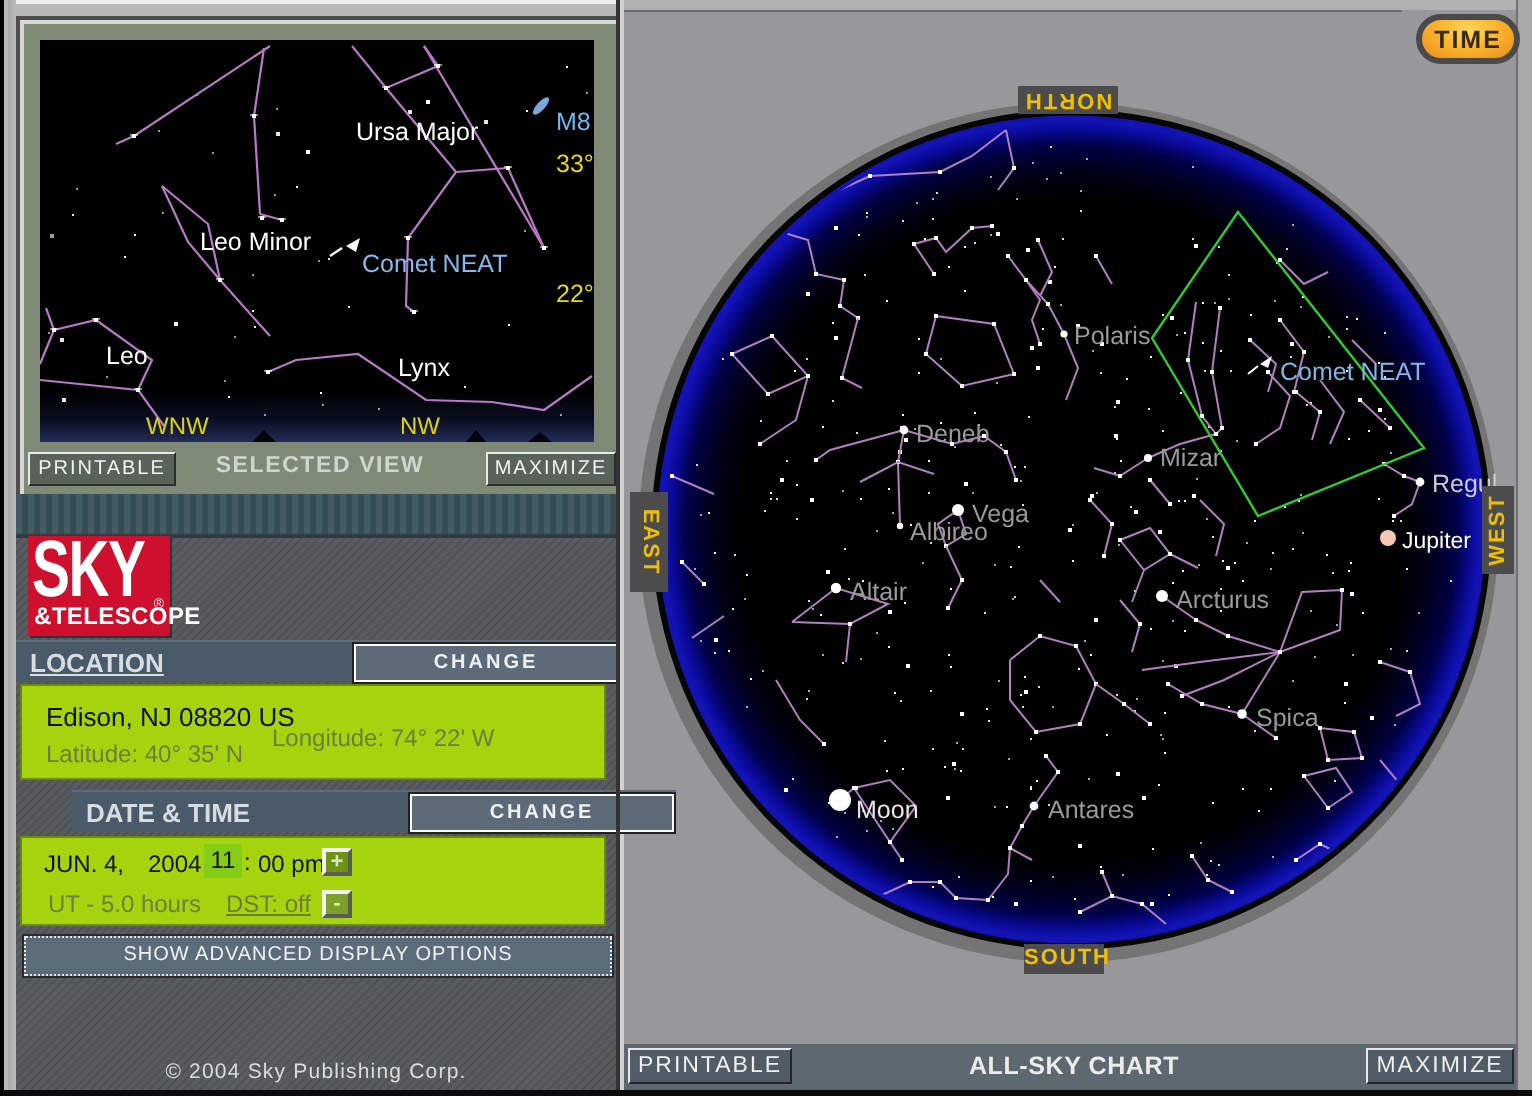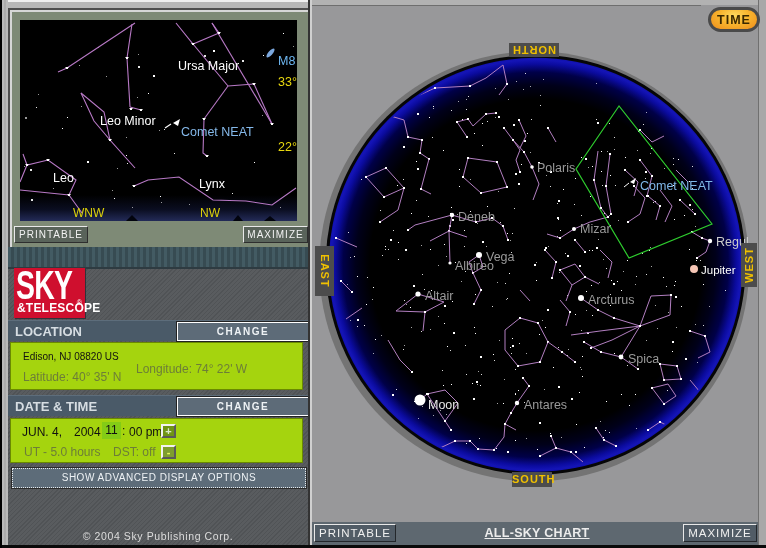--- a/index.html
+++ b/index.html
@@ -46,21 +46,21 @@
   letter-spacing:0.2px; text-shadow:1px 1px 0 #2e3136; }
 .sechdr { left:8px; width:302px; height:21px; background:#4a5a68; color:#d6dde2;
   font-weight:bold; font-size:13px; line-height:21px; padding-left:7px;
   border-top:1px solid #5d6d7b; }
 .chg { position:absolute; top:1px; left:169px; width:132px; height:19px;
   background:#5d6b78; border:1px solid #fff; outline:1px solid #222;
   color:#eef2f5; font-size:10px; letter-spacing:1.5px; text-align:center; line-height:17px; }
 .greenbox { left:10px; width:293px; background:#a5d40e; border:1px solid #6a8a00; }
 #gb1 { top:342px; height:48px; }
 #gb2 { top:418px; height:45px; }
-.gl1 { position:absolute; left:12px; top:8px; color:#111; font-size:10px; }
+.gl1 { position:absolute; left:12px; top:8px; color:#111; font-size:13px; }
 .gp { position:absolute; color:#111; font-size:12px; white-space:nowrap; }
 .gpo { position:absolute; color:#6d7e38; font-size:12px; white-space:nowrap; }
 .hl11 { position:absolute; left:91px; top:3px; width:19px; height:17px; background:#84cc16;
   color:#111; font-size:12px; text-align:center; line-height:17px; }
 .spin { position:absolute; left:150px; width:15px; height:14px; background:#6f9414;
   border-top:2px solid #f2f2f2; border-left:2px solid #f2f2f2;
   border-right:2px solid #5a5a5a; border-bottom:2px solid #5a5a5a;
   color:#d8e6c8; font-weight:bold; font-size:11px; line-height:10px; text-align:center; }
 #advbtn { left:12px; top:468px; width:294px; height:20px; background:#5d6c79;
   border:1px dotted #e6eaee; outline:1px solid #2a2a2a;
@@ -87,21 +87,21 @@
 #dirE span, #dirW span { position:absolute; left:50%; top:50%; white-space:nowrap; }
 #dirE span { transform:translate(-50%,-50%) rotate(90deg); }
 #dirW span { transform:translate(-50%,-50%) rotate(-90deg); }
 #dirW { left:431px; top:243px; width:16px; height:44px; }
 #rbotbar { left:2px; top:522px; width:446px; height:23px; background:#5e6870; }
 .rbtn { position:absolute; top:2px; height:18px; background:#515c66;
   border-top:1px solid #e8e8e8; border-left:1px solid #e8e8e8;
   border-right:1px solid #23272b; border-bottom:1px solid #23272b;
   color:#f0f0f0; font-size:11.5px; letter-spacing:1px; text-align:center; line-height:16px; }
 #allsky { position:absolute; top:4px; left:120px; width:210px; text-align:center;
-  color:#ececec; font-weight:bold; font-size:12.5px; letter-spacing:0.3px;text-decoration:underline; }
+  color:#ececec; font-weight:bold; font-size:12.5px; letter-spacing:0.3px; }
 svg text { font-family:"Liberation Sans", sans-serif; }
 </style>
 </head>
 <body>
 <div id="page">
   <div id="rpanel" class="abs">
     <svg id="bigsvg" width="456" height="548">
 <defs>
           <radialGradient id="sky" cx="50%" cy="50%" r="50%">
             <stop offset="0%" stop-color="#000000"></stop>
@@ -840,47 +840,48 @@
 <text x="179" y="168" font-size="12.5" fill="#ffffff">Lynx</text>
 <text x="161" y="116" font-size="12.5" fill="#85b9ea">Comet NEAT</text>
 <text x="258" y="45" font-size="12.5" fill="#6db6f0">M8</text>
 <text x="258" y="66" font-size="12.5" fill="#e8d80f">33°</text>
 <text x="258" y="131" font-size="12.5" fill="#e8d80f">22°</text>
 <text x="53" y="197" font-size="12" fill="#ded20a">WNW</text>
 <text x="180" y="197" font-size="12" fill="#ded20a">NW</text>
 </svg></div>
     <div id="minibar" class="abs">
       <div class="mbtn" style="left:4px;width:74px;">PRINTABLE</div>
+      <div id="selview">SELECTED VIEW</div>
       <div class="mbtn" style="left:233px;width:65px;">MAXIMIZE</div>
     </div>
     <div id="tealband" class="abs"></div>
     <div id="ltop" class="abs"></div>
     <div id="lstrip" class="abs"></div>
     <div id="lblack" class="abs"></div>
     <div id="logo" class="abs">
       <div class="sky">SKY</div>
         <div class="reg">®</div>
         <div class="tel">&amp;TELESCOPE</div>
     </div>
-    <div class="sechdr abs" style="top:320px;">LOCATION<div class="chg">CHANGE</div></div>
+    <div class="sechdr abs" style="top:320px;text-decoration:underline;">LOCATION<div class="chg">CHANGE</div></div>
     <div id="gb1" class="greenbox abs">
       <div class="gl1">Edison, NJ 08820 US</div>
       <div class="gpo" style="left:12px;top:27px;">Latitude: 40° 35' N</div>
       <div class="gpo" style="left:125px;top:19px;">Longitude: 74° 22' W</div>
     </div>
-    <div class="sechdr abs" style="top:395px;">DATE &amp; TIME<div class="chg">CHANGE</div></div>
+    <div class="sechdr abs" style="top:395px;margin-left:28px;">DATE &amp; TIME<div class="chg">CHANGE</div></div>
     <div id="gb2" class="greenbox abs">
       <div class="gp" style="left:11px;top:6px;">JUN. 4,</div>
       <div class="gp" style="left:63px;top:6px;">2004</div>
       <div class="hl11">11</div>
       <div class="gp" style="left:111px;top:5px;">:</div>
       <div class="gp" style="left:118px;top:6px;">00 pm</div>
       <span class="spin" style="top:5px;">+</span>
       <div class="gpo" style="left:13px;top:26px;">UT - 5.0 hours</div>
-      <div class="gpo" style="left:102px;top:26px;">DST: off</div>
+      <div class="gpo" style="left:102px;top:26px;text-decoration:underline;">DST: off</div>
       <span class="spin" style="top:26px;background:#7e9e2e;color:#e8f860;">-</span>
     </div>
     <div id="advbtn" class="abs">SHOW ADVANCED DISPLAY OPTIONS</div>
     <div id="footer" class="abs">© 2004 Sky Publishing Corp.</div>
     <div id="rborder" class="abs"></div>
   </div>
   <div id="lbottom" class="abs"></div>
 </div>
 
 </body></html>

